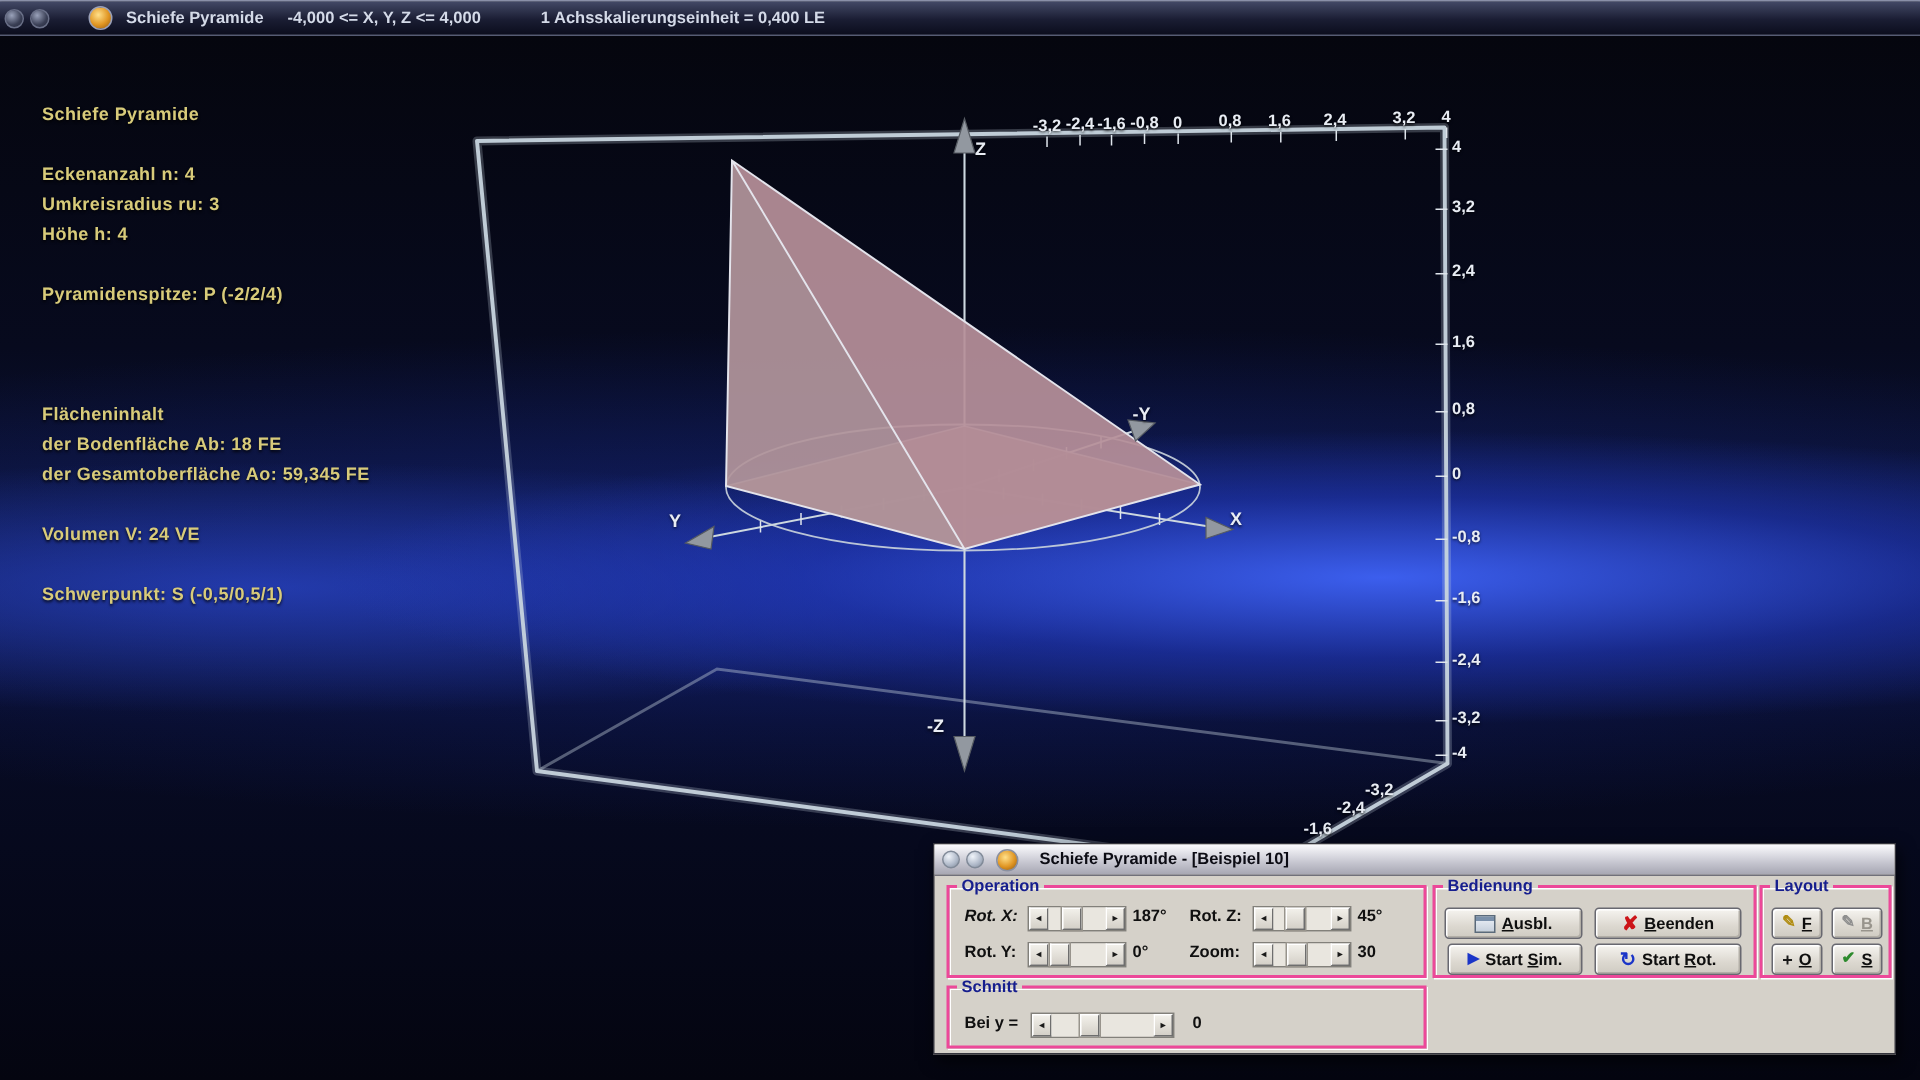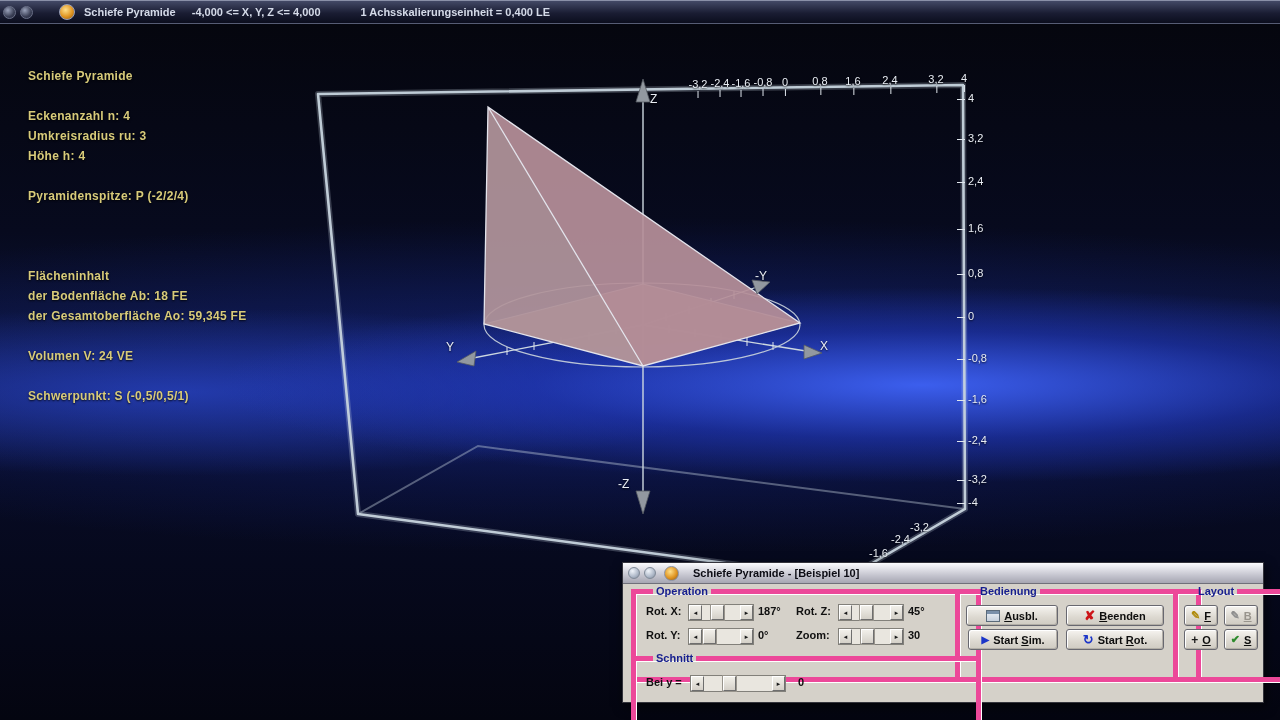--- a/index.html
+++ b/index.html
@@ -29,42 +29,42 @@
       linear-gradient(180deg,#05060e 0%,#070a1e 30%,#0b1236 44%,#0c1440 52%,#070b24 66%,#040510 100%);}
   svg.scene-svg{position:absolute;left:0;top:0;width:1280px;height:720px;z-index:2;}
 
   
   .info-panel{position:absolute;left:28px;top:44px;z-index:5;}
   .info-line{height:20px;line-height:20px;font-size:12px;font-weight:bold;color:#d8cb7a;
     letter-spacing:.3px;white-space:pre;text-shadow:0 1px 2px rgba(0,0,0,.8);}
 
   
   .axis-layer{position:absolute;left:0;top:0;width:1280px;height:720px;z-index:4;pointer-events:none;}
-  .axis-label{position:absolute;color:#e9edf4;font-size:11px;font-weight:normal;
+  .axis-label{position:absolute;color:#e9edf4;font-size:11px;font-weight:bold;
     text-shadow:0 1px 2px rgba(0,0,0,.75);white-space:nowrap;}
   .axis-label.top{transform:translateX(-50%);}
   .axis-label.top::after{content:'';position:absolute;left:50%;top:13px;width:1px;height:7px;background:#dfe5ec;}
   .axis-label.right::before{content:'';position:absolute;left:-11px;top:7px;width:8px;height:1px;background:#dfe5ec;}
   .axis-label.letter{font-size:12px;}
 
   
   .panel{position:absolute;left:622px;top:562px;width:640px;height:139px;z-index:50;
     background:#d5d1c9;border:1px solid #34343c;box-shadow:2px 4px 10px rgba(0,0,0,.65);}
   .panel-titlebar{height:20px;background:linear-gradient(#fbfbfe,#c6c6d0 60%,#a6a6b2);
     border-bottom:1px solid #70707a;display:flex;align-items:center;}
   .pt-circle{width:10px;height:10px;border-radius:50%;flex:0 0 auto;
     background:radial-gradient(circle at 35% 30%,#f0f4fa,#aeb8c8 60%,#7e8898);border:1px solid #808a98;}
   .pt-c1{margin-left:5px;} .pt-c2{margin-left:4px;}
   .pt-appicon{width:13px;height:13px;border-radius:50%;margin-left:8px;flex:0 0 auto;
     background:radial-gradient(circle at 40% 35%,#ffe08a,#e09522 55%,#8a5512);border:1px solid #8a90a0;}
   .panel-title{font-size:11px;font-weight:bold;color:#0c0c14;margin-left:14px;}
   .panel-body{position:relative;height:118px;}
 
-  fieldset.grp{position:absolute;margin:0;padding:12px;min-inline-size:0;background:transparent;
-    border:5px solid #ec4899;box-shadow:inset 1px 1px 0 #fff, 1px 1px 0 #fff;}
+  fieldset.grp{position:absolute;margin:0;padding:0;min-inline-size:0;background:transparent;
+    border:2px solid #ec4899;box-shadow:inset 1px 1px 0 #fff, 1px 1px 0 #fff;}
   fieldset.grp legend{font-size:11px;font-weight:bold;color:#161e8e;padding:0 3px;margin-left:5px;}
   .grp-operation{left:8px;top:1px;width:316px;height:63px;}
   .grp-bedienung{left:332px;top:1px;width:212px;height:63px;}
   .grp-layout{left:550px;top:1px;width:84px;height:63px;}
   .grp-schnitt{left:8px;top:68px;width:316px;height:43px;}
 
   .cell{position:absolute;font-size:11px;font-weight:bold;color:#101010;white-space:nowrap;}
 
   
   .scrollbar{position:absolute;width:64px;height:15px;display:flex;border:1px solid #82807a;background:#e9e6df;}
@@ -229,21 +229,21 @@
       <span class="pt-circle pt-c2"></span>
       <span class="pt-appicon"></span>
       <span class="panel-title">Schiefe Pyramide - [Beispiel 10]</span>
     </div>
 
     <div class="panel-body">
 
       <fieldset class="grp grp-operation">
         <legend>Operation</legend>
 
-        <span class="cell" style="left:10px;top:8px;">Rot. X:</span>
+        <span class="cell" style="left:10px;top:8px;font-style:italic;">Rot. X:</span>
         <div class="scrollbar" style="left:52px;top:7px;">
           <span class="sb-btn">◄</span>
           <span class="sb-track">
               <span class="sb-thumb" style="left: calc(35% - 4.55px);"></span>
             </span>
           <span class="sb-btn">►</span>
         </div>
         <span class="cell" style="left:122px;top:8px;">187°</span>
 
         <span class="cell" style="left:160px;top:8px;">Rot. Z:</span>

